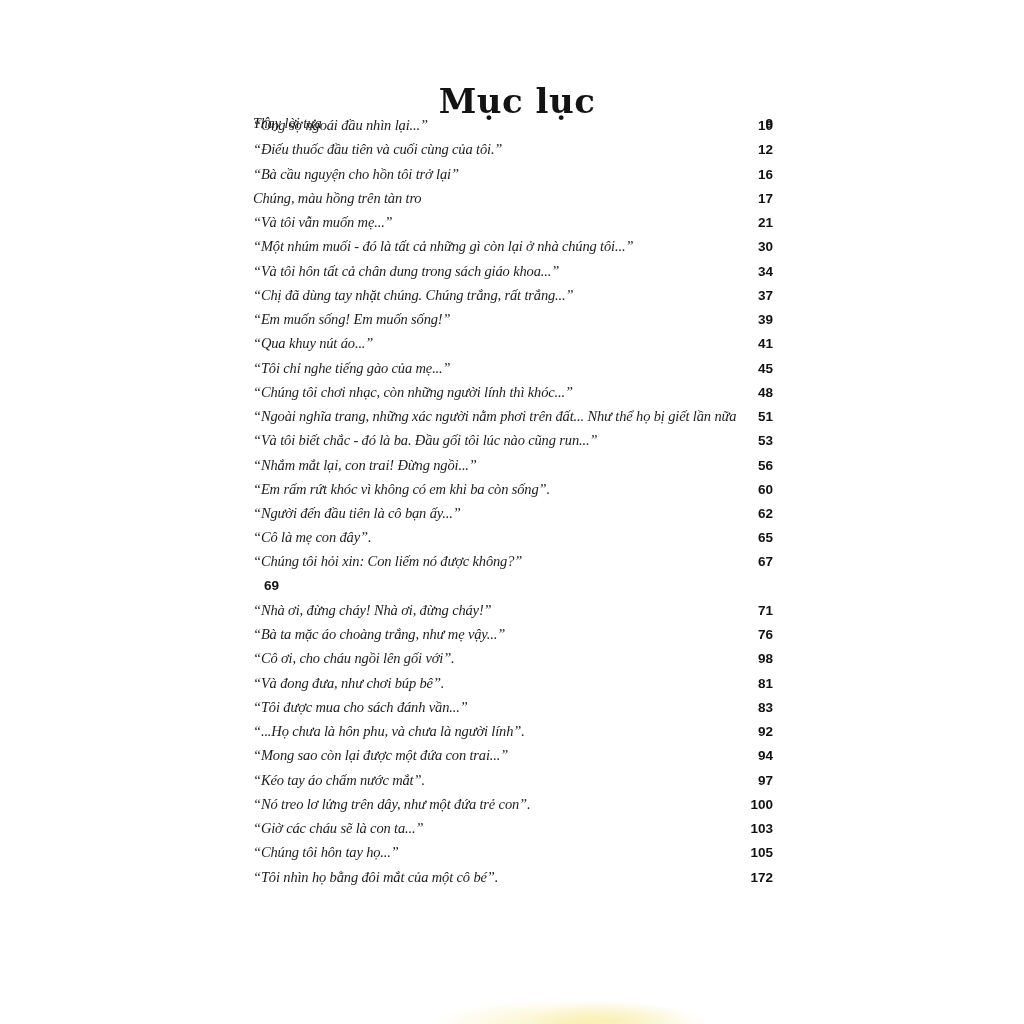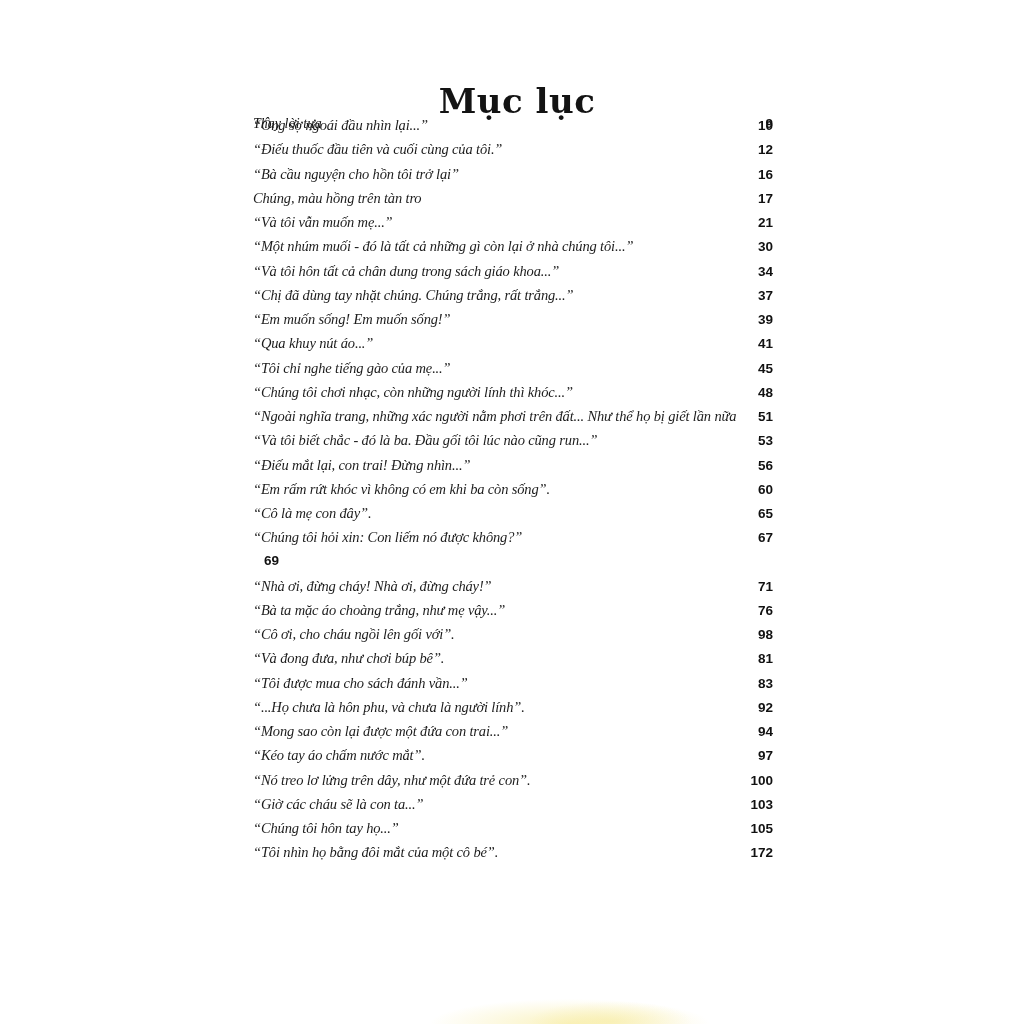--- a/index.html
+++ b/index.html
@@ -138,28 +138,32 @@
   </div>
       <div class="toc-row">
     <span class="toc-label">“Ngoài nghĩa trang, những xác người nằm phơi trên đất... Như thể họ bị giết lần nữa”</span>
     <span class="toc-page">51</span>
   </div>
       <div class="toc-row">
     <span class="toc-label">“Và tôi biết chắc - đó là ba. Đầu gối tôi lúc nào cũng run...”</span>
     <span class="toc-page">53</span>
   </div>
       <div class="toc-row">
-    <span class="toc-label">“Điếu mắt lại, con trai! Đừng nhìn...”</span>
+    <span class="toc-label">“Nhắm mắt lại, con trai! Đừng ngồi...”</span>
     <span class="toc-page">56</span>
   </div>
       <div class="toc-row">
     <span class="toc-label">“Em rấm rứt khóc vì không có em khi ba còn sống”.</span>
     <span class="toc-page">60</span>
   </div>
       <div class="toc-row">
+    <span class="toc-label">“Người đến đầu tiên là cô bạn ấy...”</span>
+    <span class="toc-page">62</span>
+  </div>
+      <div class="toc-row">
     <span class="toc-label">“Cô là mẹ con đây”.</span>
     <span class="toc-page">65</span>
   </div>
       <div class="toc-row">
     <span class="toc-label">“Chúng tôi hỏi xin: Con liếm nó được không?”</span>
     <span class="toc-page">67</span>
   </div>
       <div class="toc-row">
     <span class="toc-page">69</span>
   </div>

